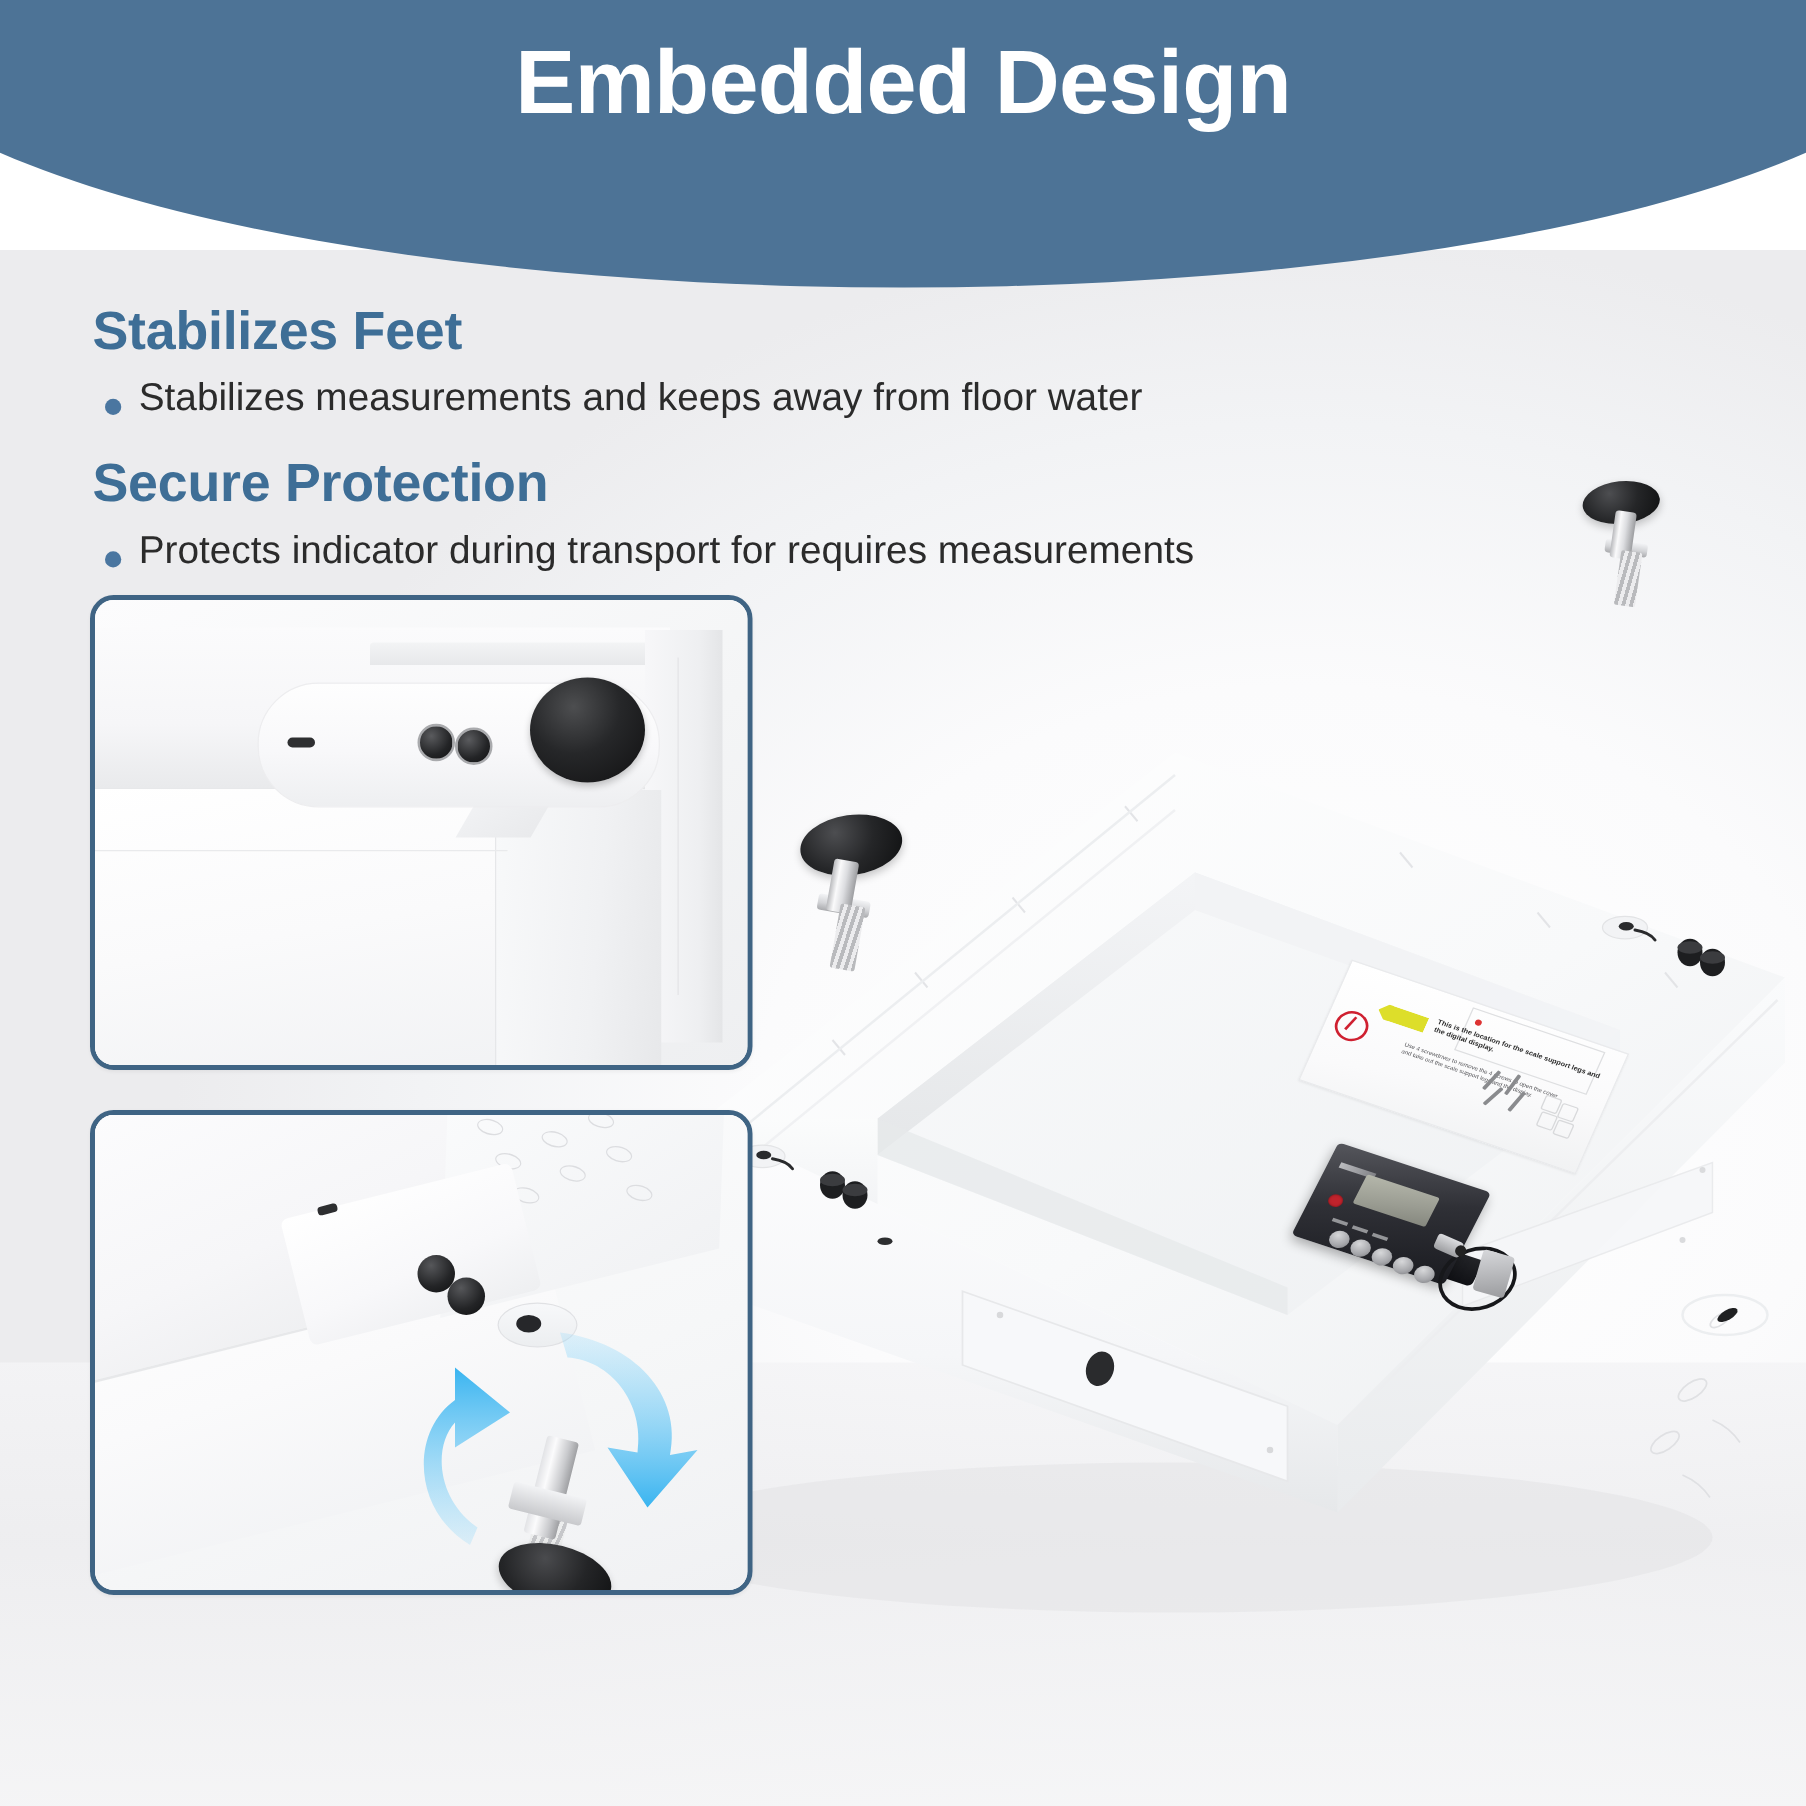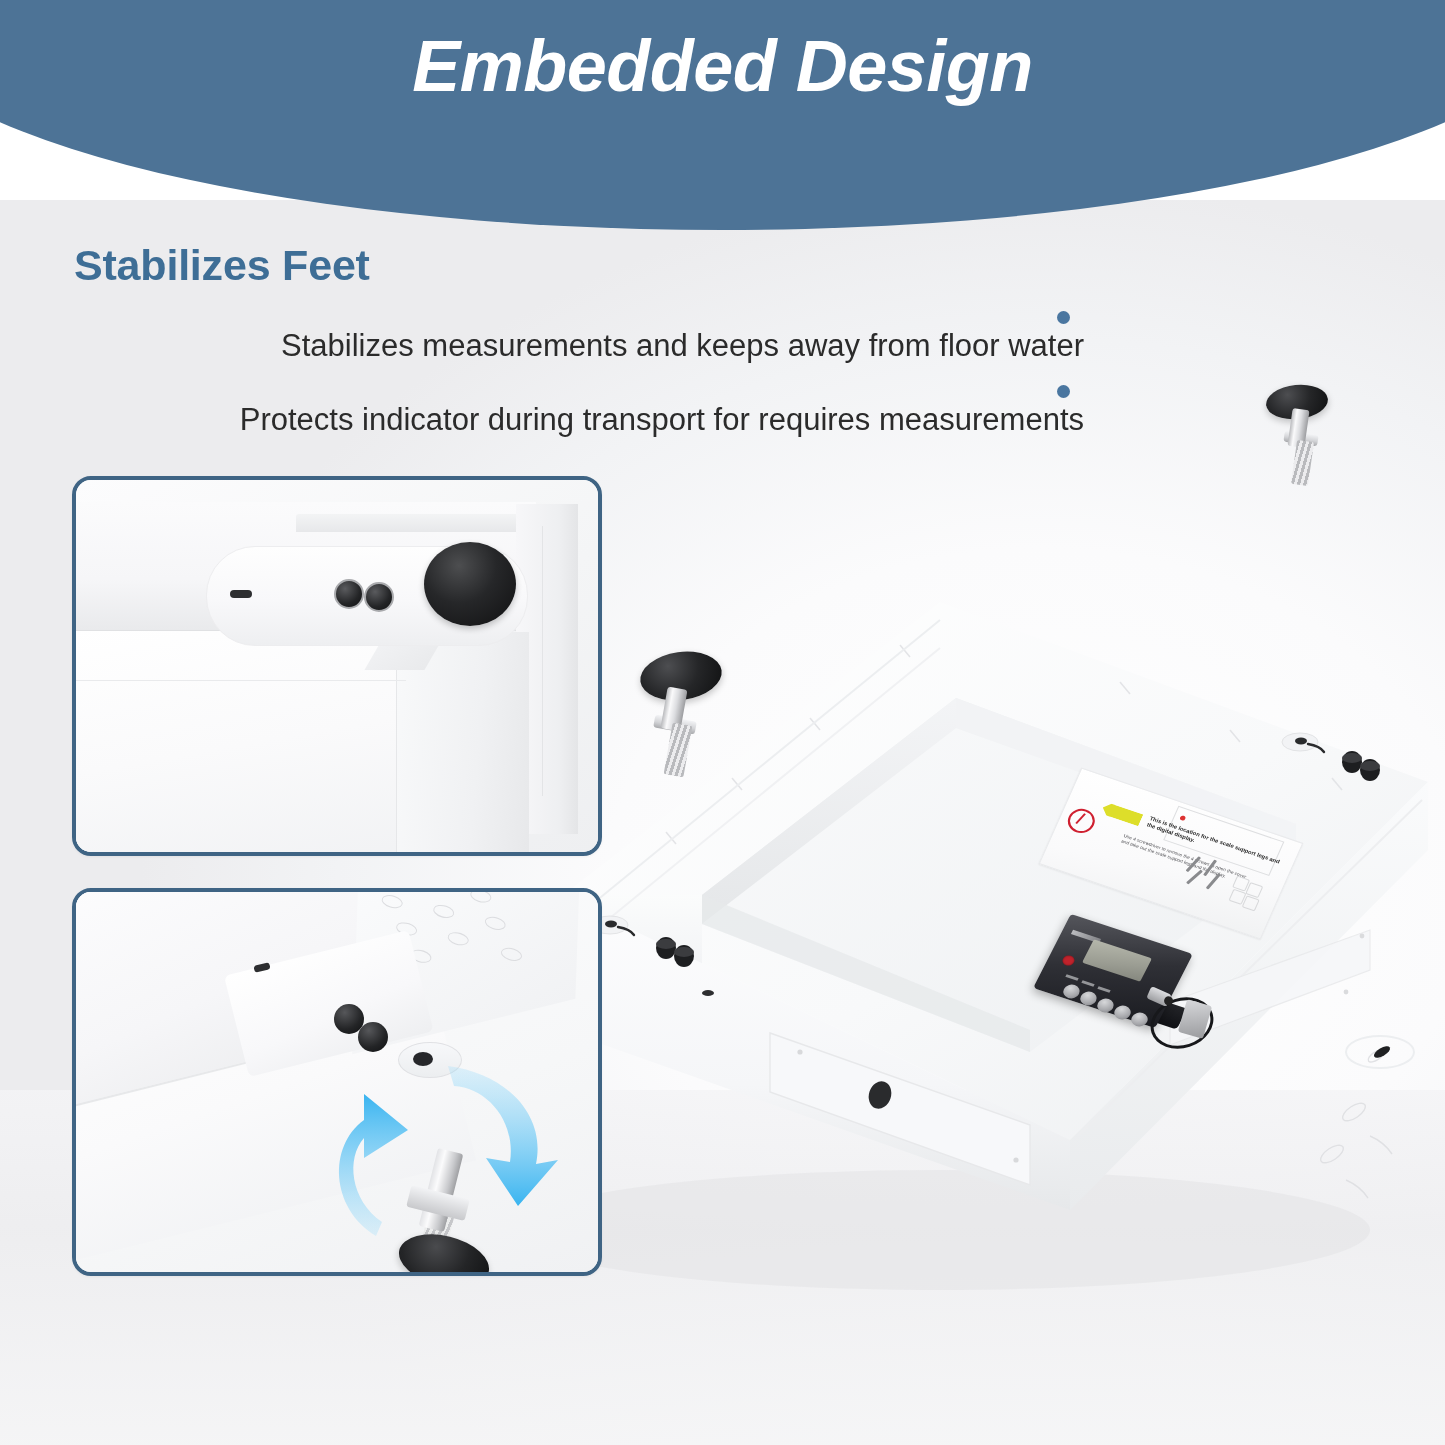--- a/index.html
+++ b/index.html
@@ -21,40 +21,40 @@
     background:linear-gradient(180deg,#f4f4f6 0%,#eeeef0 40%,#f6f6f7 100%);
     opacity:.85;
   }
 
   
   .banner{
     position:absolute;left:-120px;top:-470px;width:1685px;height:700px;
     background:#4d7396;border-radius:0 0 52% 52%/0 0 33% 33%;
   }
   .banner-inner{
-    position:absolute;left:120px;top:470px;width:1445px;height:230px;font-style:italic;
+    position:absolute;left:120px;top:470px;width:1445px;height:230px;
   }
   .banner-title{
     position:absolute;left:0;top:24px;width:1445px;text-align:center;
     color:#ffffff;font-size:72px;font-weight:bold;letter-spacing:-.5px;
     line-height:84px;
   }
   .banner-sub{
     position:absolute;left:0;top:127px;width:1445px;text-align:center;
     color:#f3f6f9;font-size:34px;font-weight:400;line-height:42px;
   }
 
   
   .features{position:absolute;left:74px;top:238px;width:1010px;}
   .feat-h{
     color:#3e6e96;font-size:43px;font-weight:bold;line-height:54px;
     margin:0 0 4px 0;letter-spacing:-.2px;
   }
   .feat-h.second{margin-top:20px;}
-  .bullet-row{display:flex;align-items:flex-end;margin:0 0 2px 10px;flex-direction:column;}
+  .bullet-row{display:flex;align-items:center;margin:0 0 2px 10px;}
   .bullet-dot{
     width:13px;height:13px;border-radius:50%;background:#4a76a0;
     margin:15px 14px 0 0;flex:0 0 auto;
   }
   .bullet-txt{
     color:#2b2b2b;font-size:31px;line-height:44px;font-weight:400;
   }
 
   
   .inset{
@@ -501,20 +501,21 @@
       <div class="banner-title">Embedded Design</div>
     </div>
   </div>
 
   <div class="features">
     <div class="feat-h">Stabilizes Feet</div>
     <div class="bullet-row">
       <span class="bullet-dot"></span>
       <span class="bullet-txt">Stabilizes measurements and keeps away from floor water</span>
     </div>
+    <div class="feat-h second">Secure Protection</div>
     <div class="bullet-row">
       <span class="bullet-dot"></span>
       <span class="bullet-txt">Protects indicator during transport for requires measurements</span>
     </div>
   </div>
 
   <div class="inset" id="inset-top">
     <div class="i1-bg"></div>
     <div class="i1-lowleft"></div>
     <div class="i1-toprail"></div>

